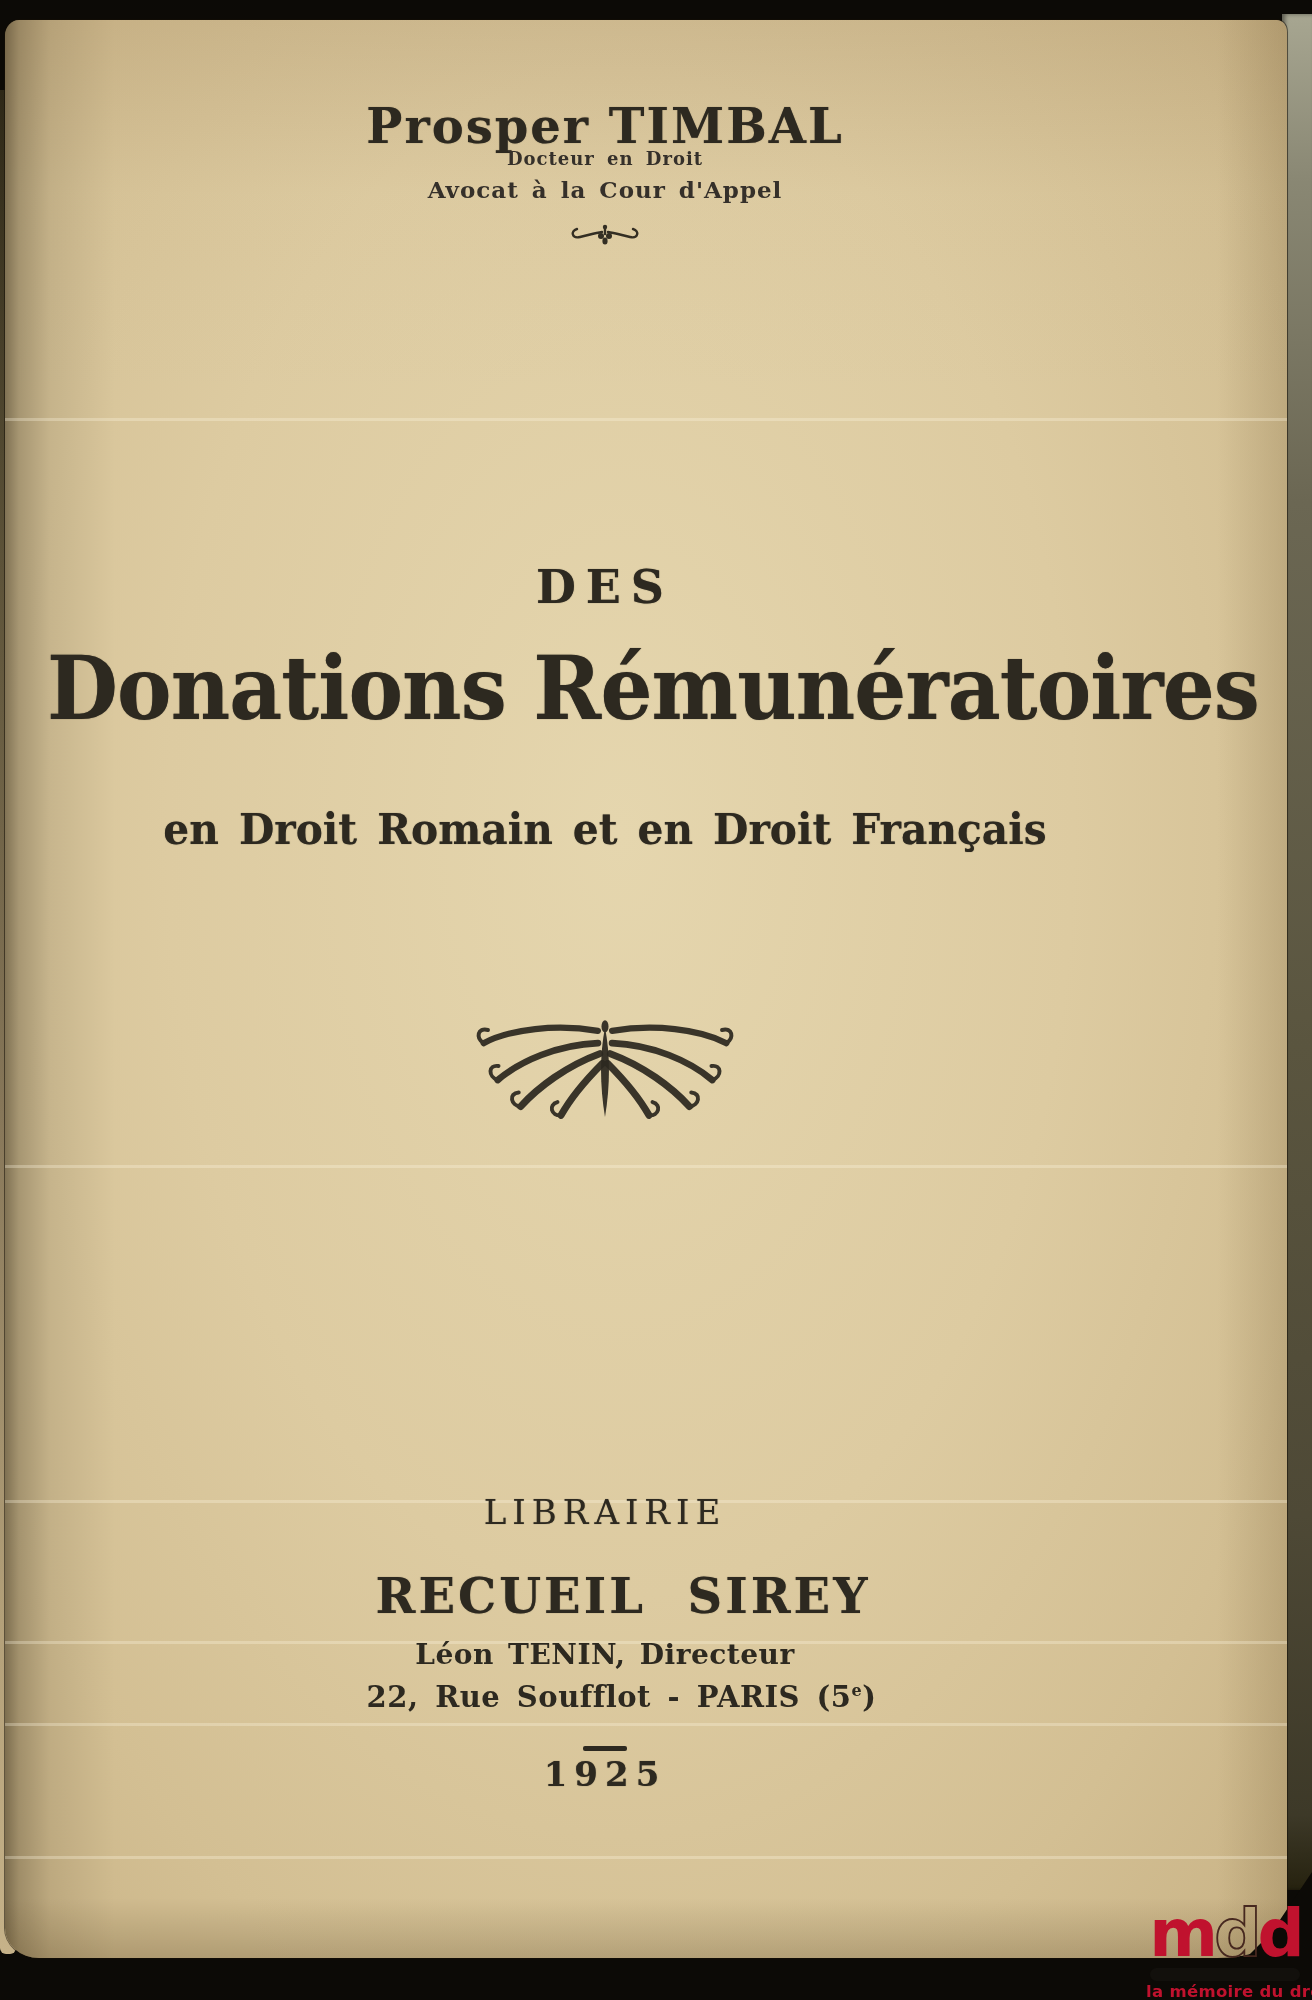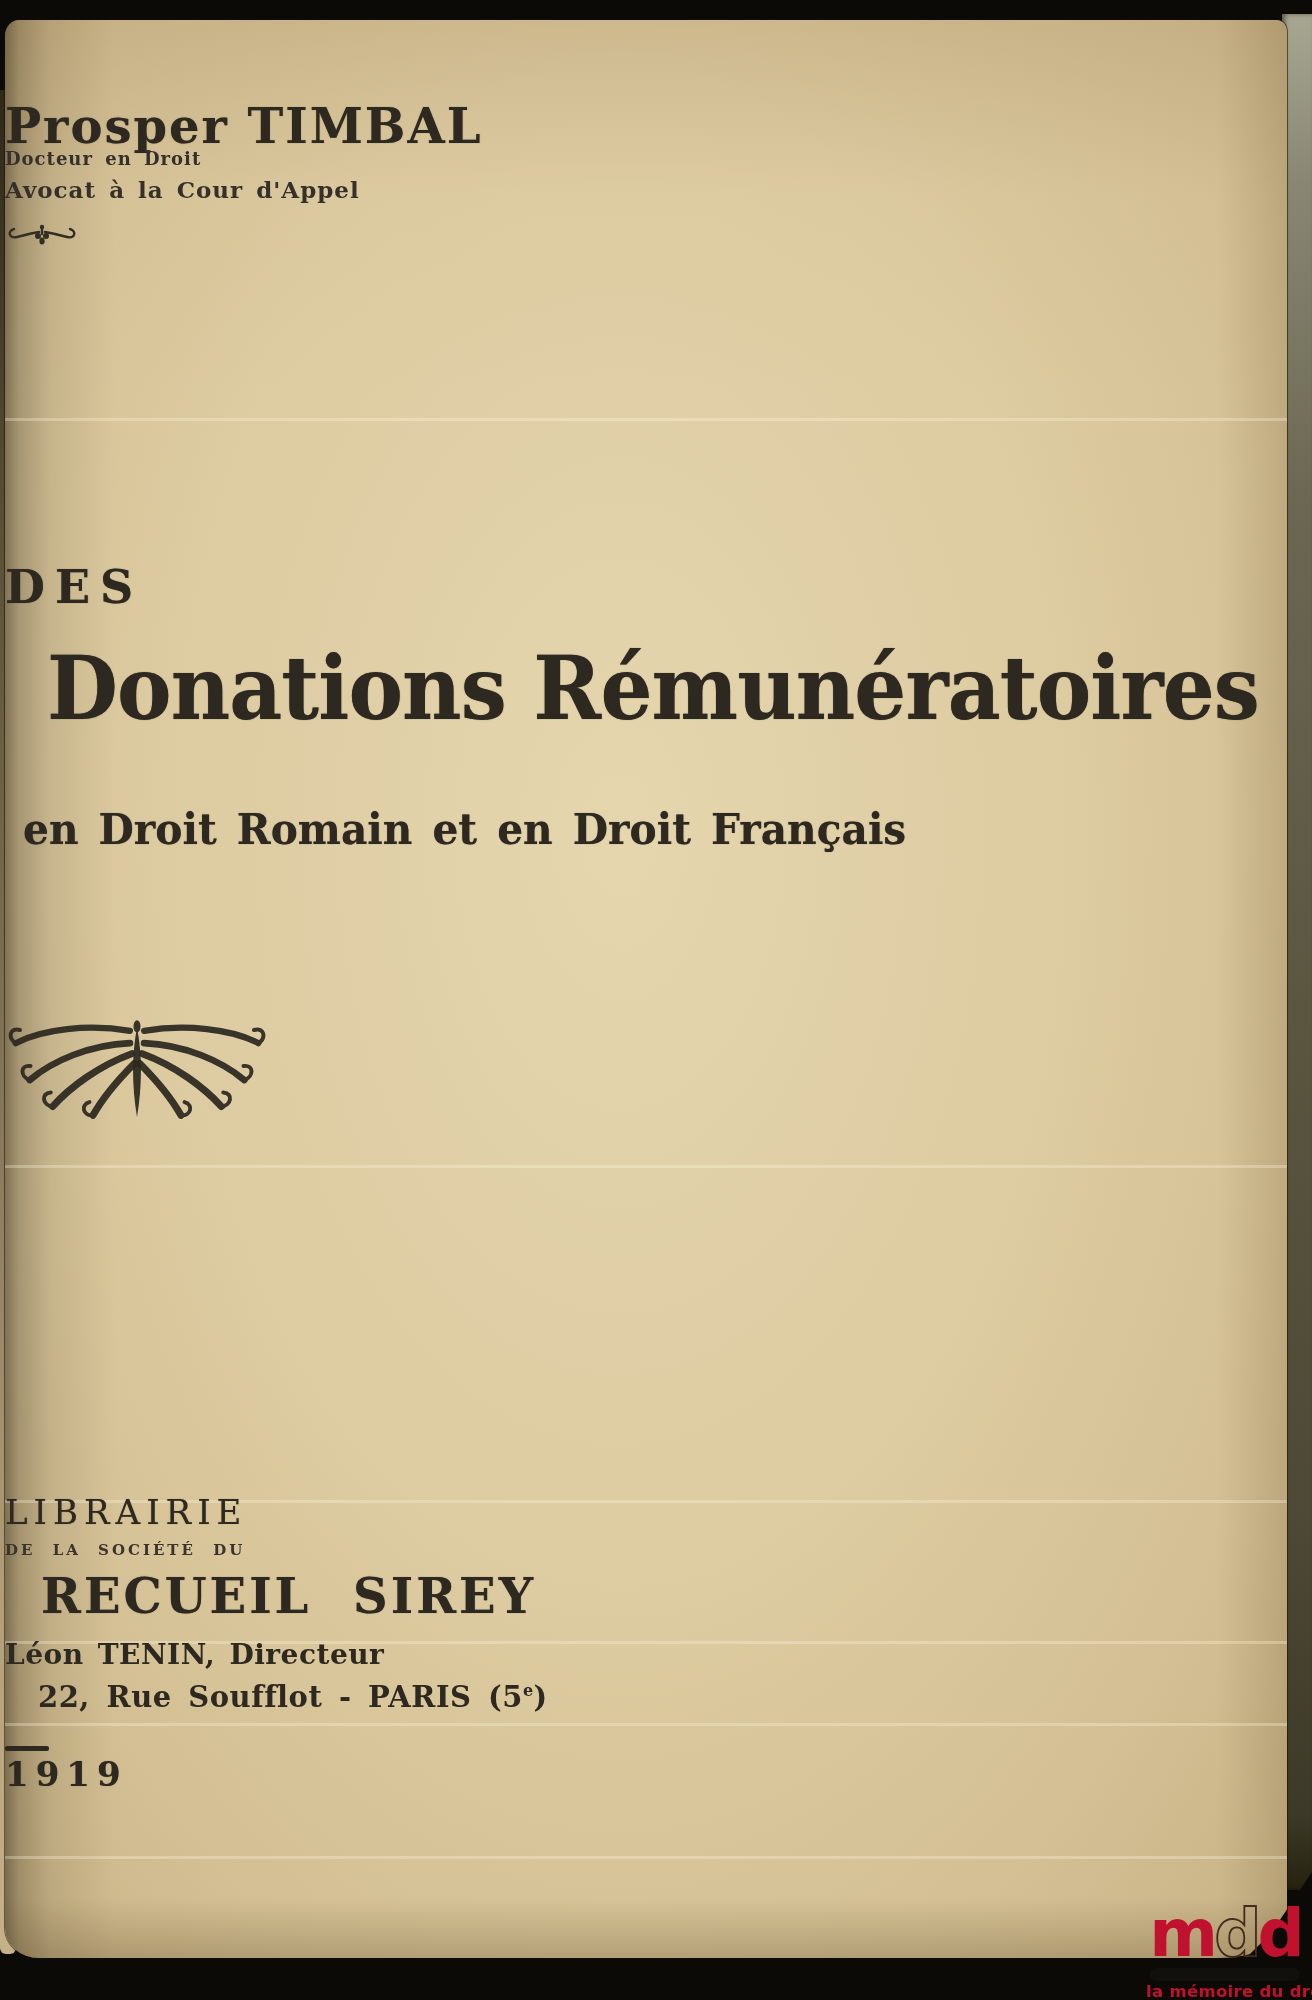--- a/index.html
+++ b/index.html
@@ -52,21 +52,21 @@
     pointer-events:none;
   }
   .scanline{
     position:absolute;left:0;right:0;height:3px;
     background:rgba(255,250,230,0.30);
     pointer-events:none;
   }
   
   .text-col{
     position:absolute;left:0;top:0;right:82px;bottom:0;
-    text-align:left;color:#2d2920;
+    text-align:center;color:#2d2920;
   }
   .text-col > div{position:absolute;left:0;right:0;}
   .author-name{
     top:78px;font-size:48px;font-weight:bold;letter-spacing:2px;
     text-shadow:0 0 1px rgba(44,38,28,0.55);
   }
   .author-role1{top:128px;font-size:18px;font-weight:bold;letter-spacing:1px;word-spacing:5px;color:#35302a;}
   .author-role2{top:156px;font-size:23px;font-weight:bold;letter-spacing:1px;word-spacing:4px;color:#35302a;}
   .orn-top{top:200px;}
   .title-article{
@@ -182,28 +182,27 @@
           </g>
         </g>
         <g fill="#2d2920" opacity="0.93">
           <path d="M150 14 C144 45 144 80 150 116 C156 80 156 45 150 14 Z"></path>
           <ellipse cx="150" cy="13" rx="4" ry="7"></ellipse>
         </g>
       </svg>
     </div>
 
     <div class="imp-librairie">LIBRAIRIE</div>
-    <div class="imp-societe">DE LA SOCIÉTÉ DU</div>
     <div class="imp-recueil">RECUEIL SIREY</div>
     <div class="imp-directeur">Léon TENIN, Directeur</div>
     <div class="imp-address">
       <span>22, Rue Soufflot - PARIS (5</span><sup>e</sup><span>)</span>
     </div>
     <div class="imp-rule"><span class="dash"></span></div>
-    <div class="imp-year">1919</div>
+    <div class="imp-year">1925</div>
 
   </div>
 </div>
 
 <div class="mdd">
   <div class="mdd-word">
     <span>m</span><span class="outline">d</span><span>d</span>
   </div>
   <div class="mdd-bar"></div>
   <div class="mdd-tagline">la mémoire du droit</div>

